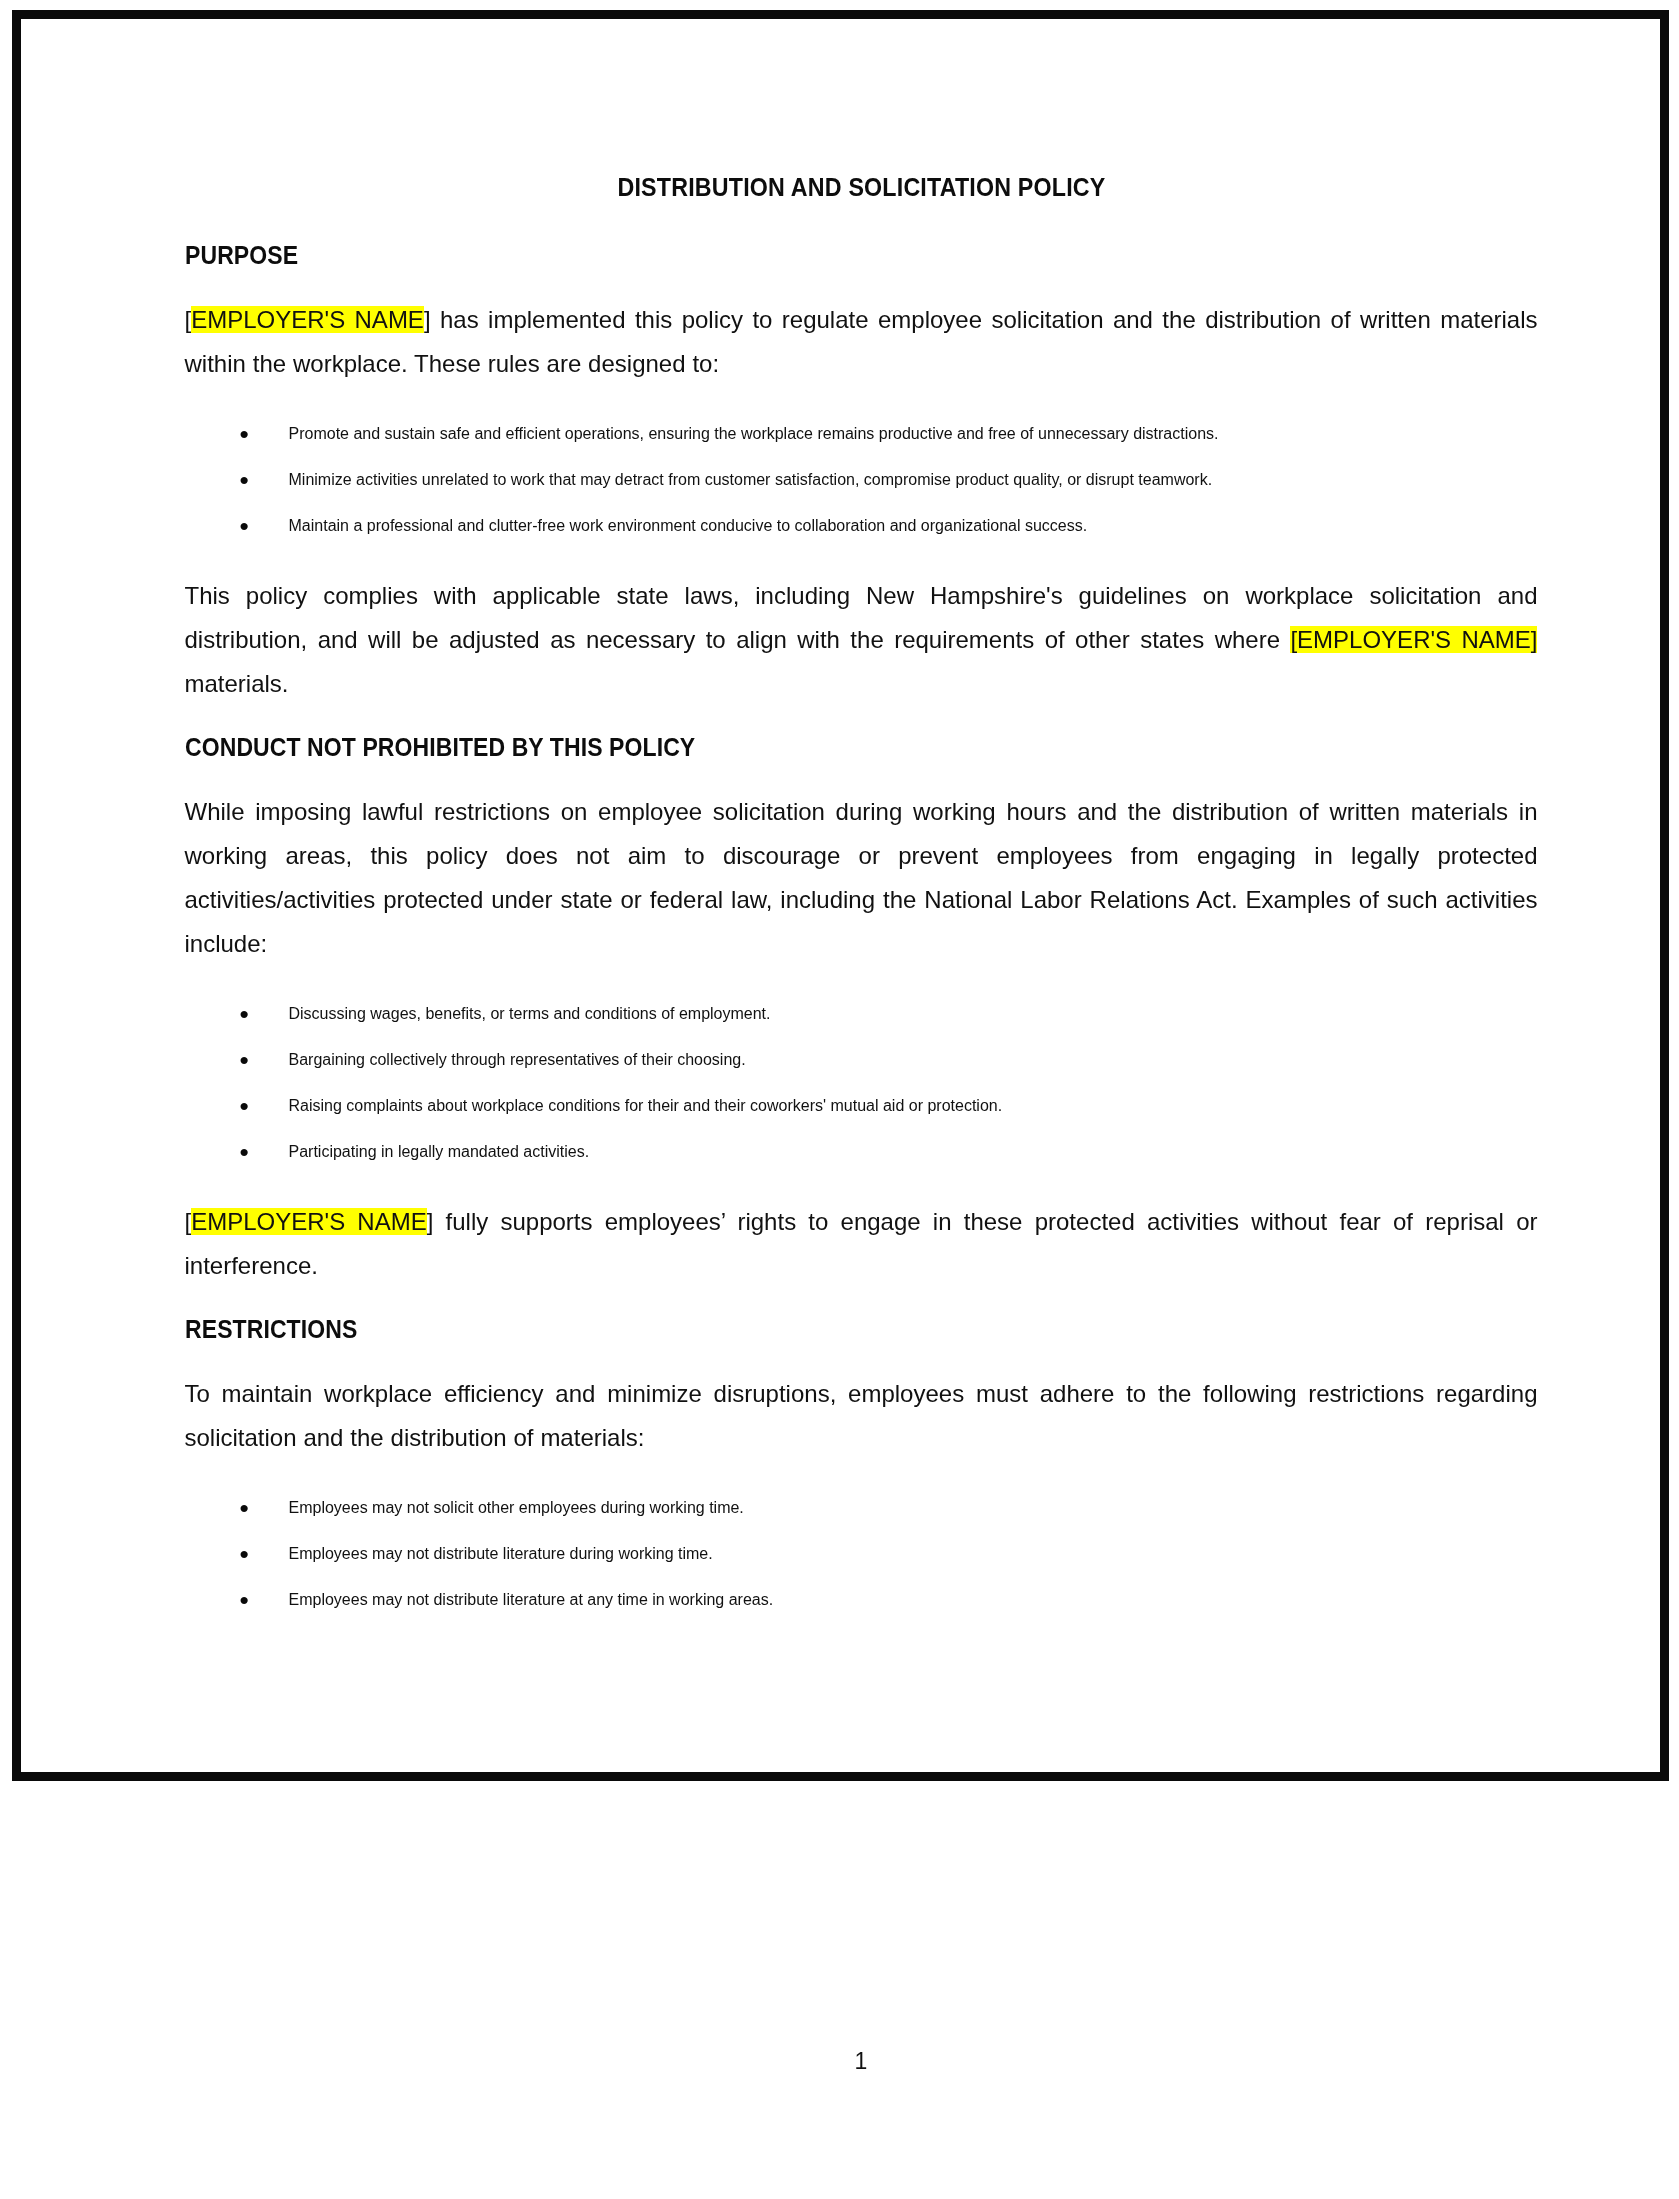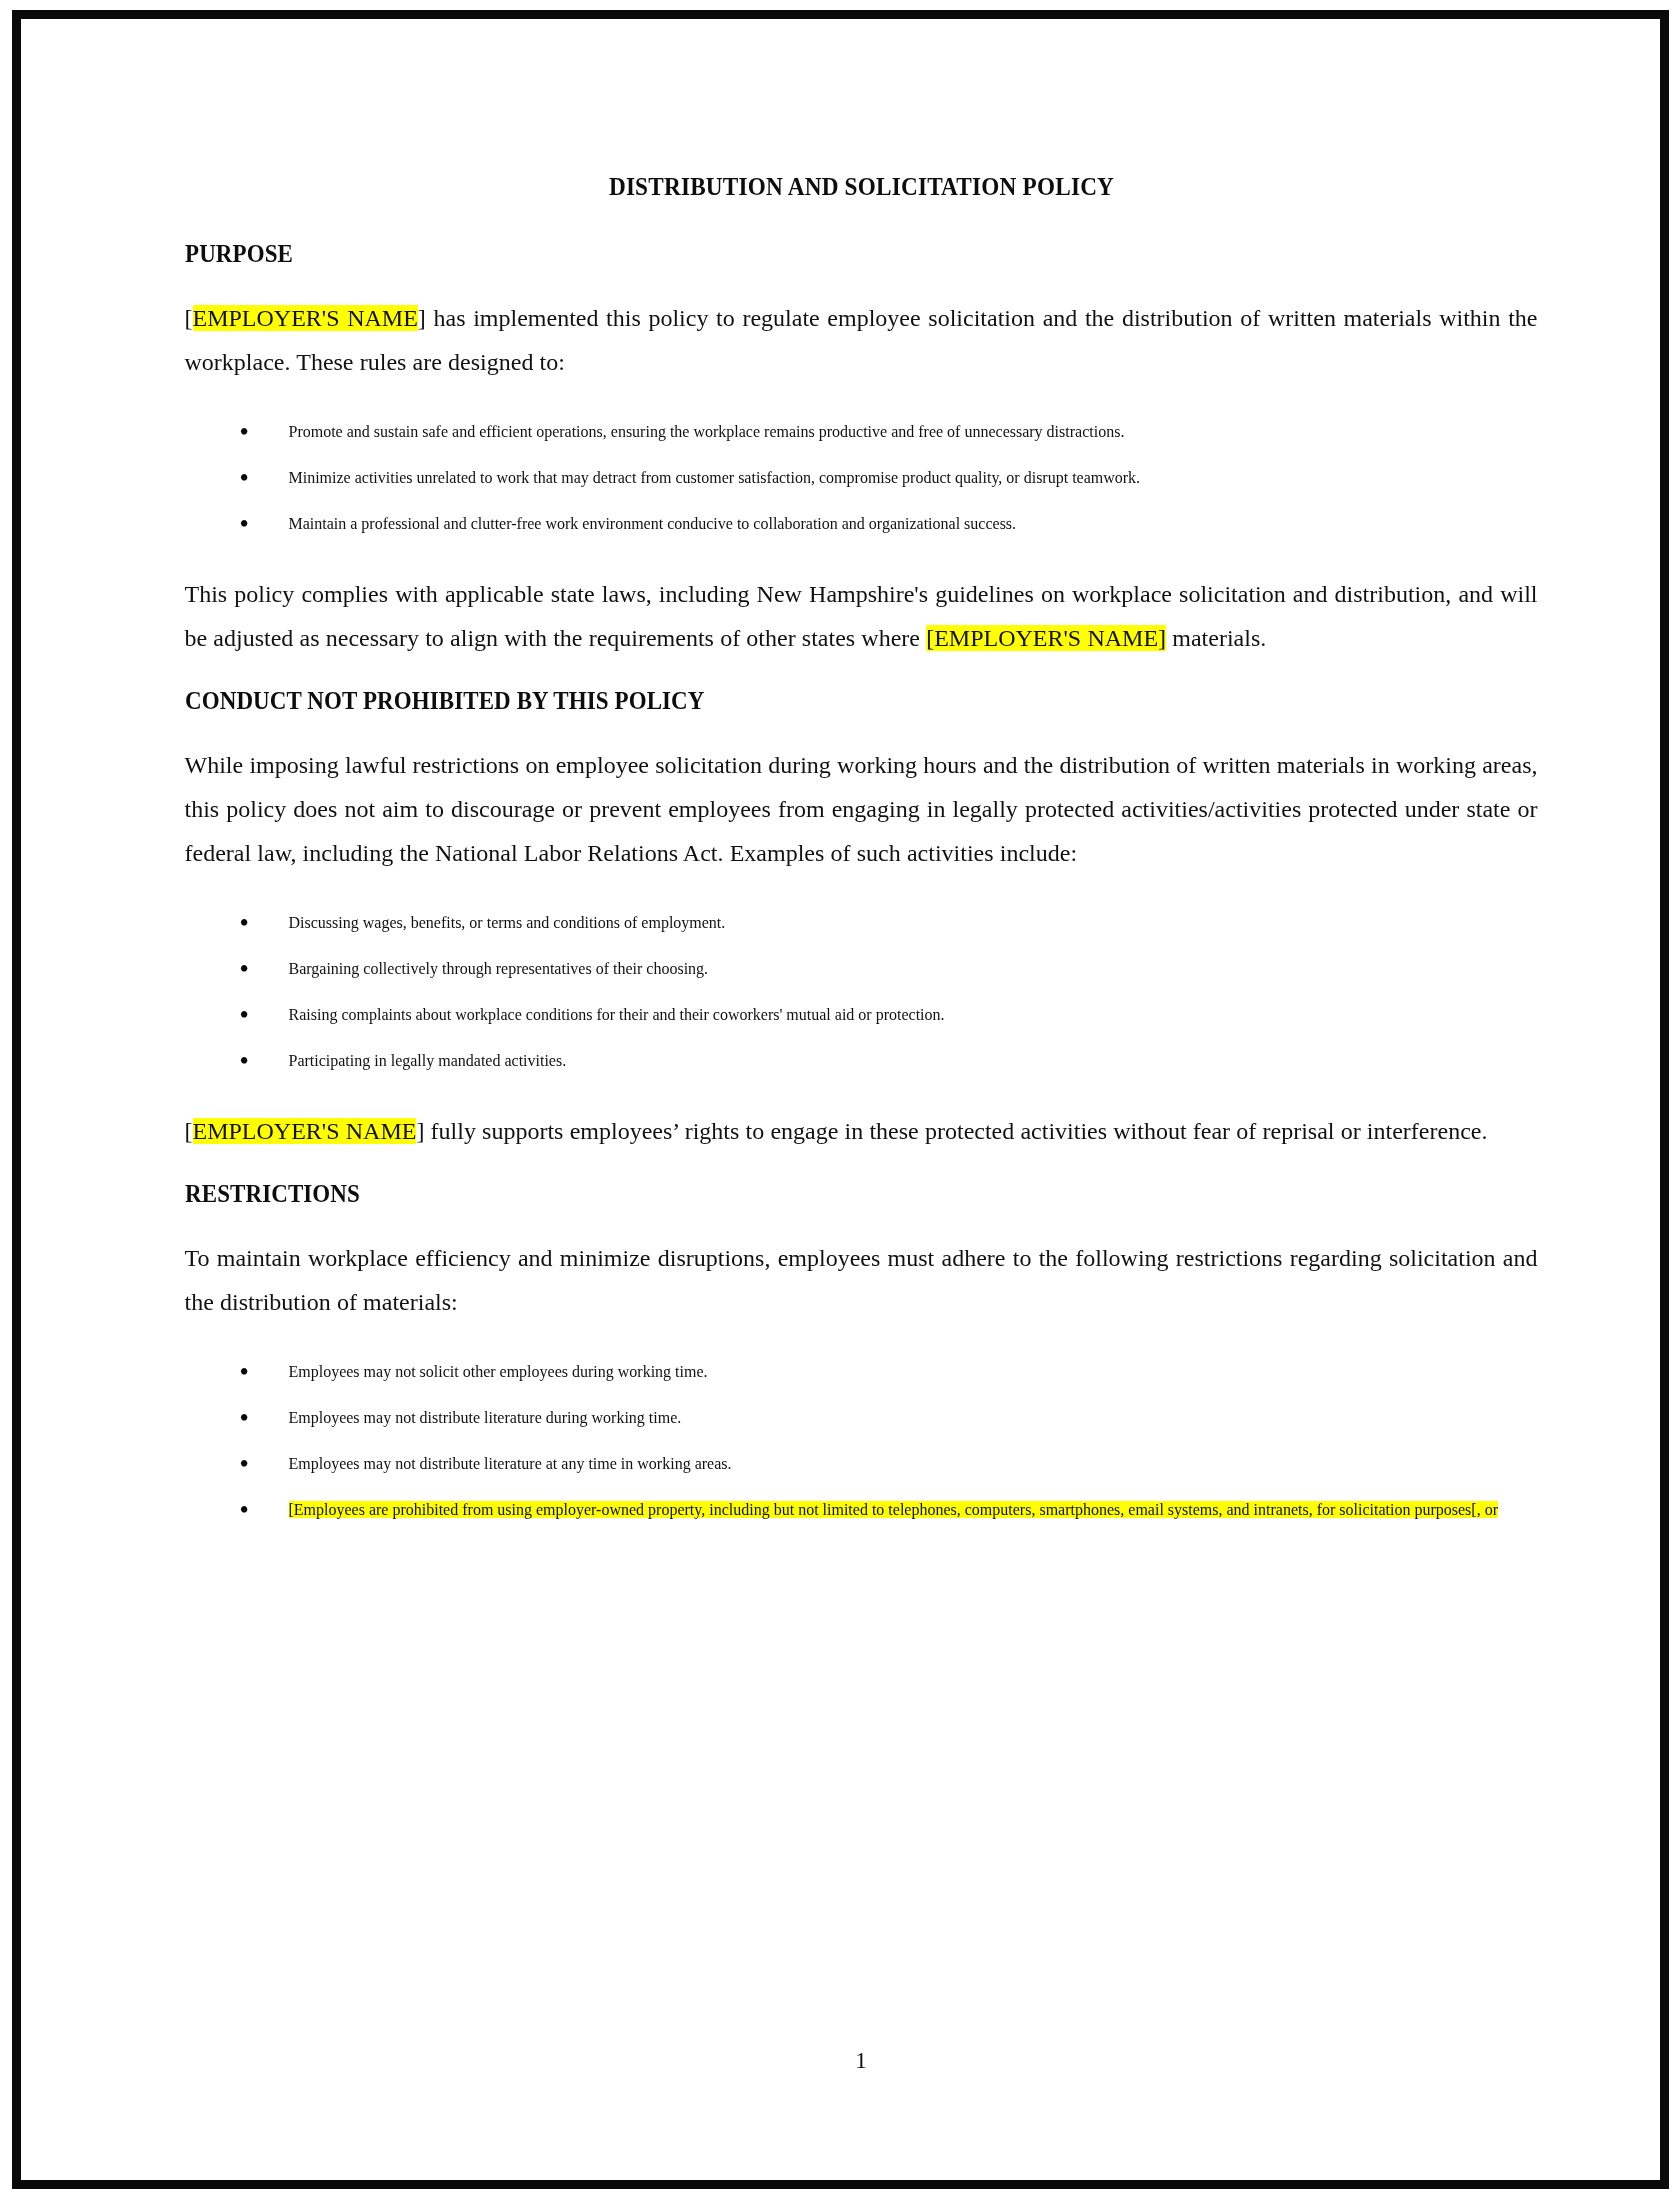--- a/index.html
+++ b/index.html
@@ -13,25 +13,24 @@
     font-family: "Liberation Sans", sans-serif;
     -webkit-font-smoothing: antialiased;
   }
 
   
   .page-frame {
     position: absolute;
     left: 11.5px;
     top: 9.7px;
     width: 1657px;
-    height: 2179px;
+    height: 1771px;
     border: 9.7px solid #0a0a0a;
     box-sizing: border-box;
     background: #ffffff;
-    font-family: Liberation Serif, serif;
   }
 
   .page-body {
     position: absolute;
     left: 164px;
     top: 154px;
     width: 1353px;
   }
 
   .doc-title {
@@ -141,21 +140,20 @@
     <p class="para"><span>[</span><span class="hl">EMPLOYER'S NAME</span><span>] fully supports employees’ rights to engage in these protected activities without fear of reprisal or interference.</span></p>
 
     <div class="section-heading">RESTRICTIONS</div>
 
     <p class="para">To maintain workplace efficiency and minimize disruptions, employees must adhere to the following restrictions regarding solicitation and the distribution of materials:</p>
 
     <ul class="bullets">
       <li class="nojust">Employees may not solicit other employees during working time.</li>
       <li class="nojust">Employees may not distribute literature during working time.</li>
       <li class="nojust">Employees may not distribute literature at any time in working areas.</li>
-      <li><span class="hl">[Employees are prohibited from using employer-owned property, including but not limited to telephones, computers, smartphones, email systems, and intranets, for solicitation purposes[, or</span></li>
     </ul>
 
   </div>
 
   <div class="page-number">1</div>
 
 </div>
 
 
 </body></html>

